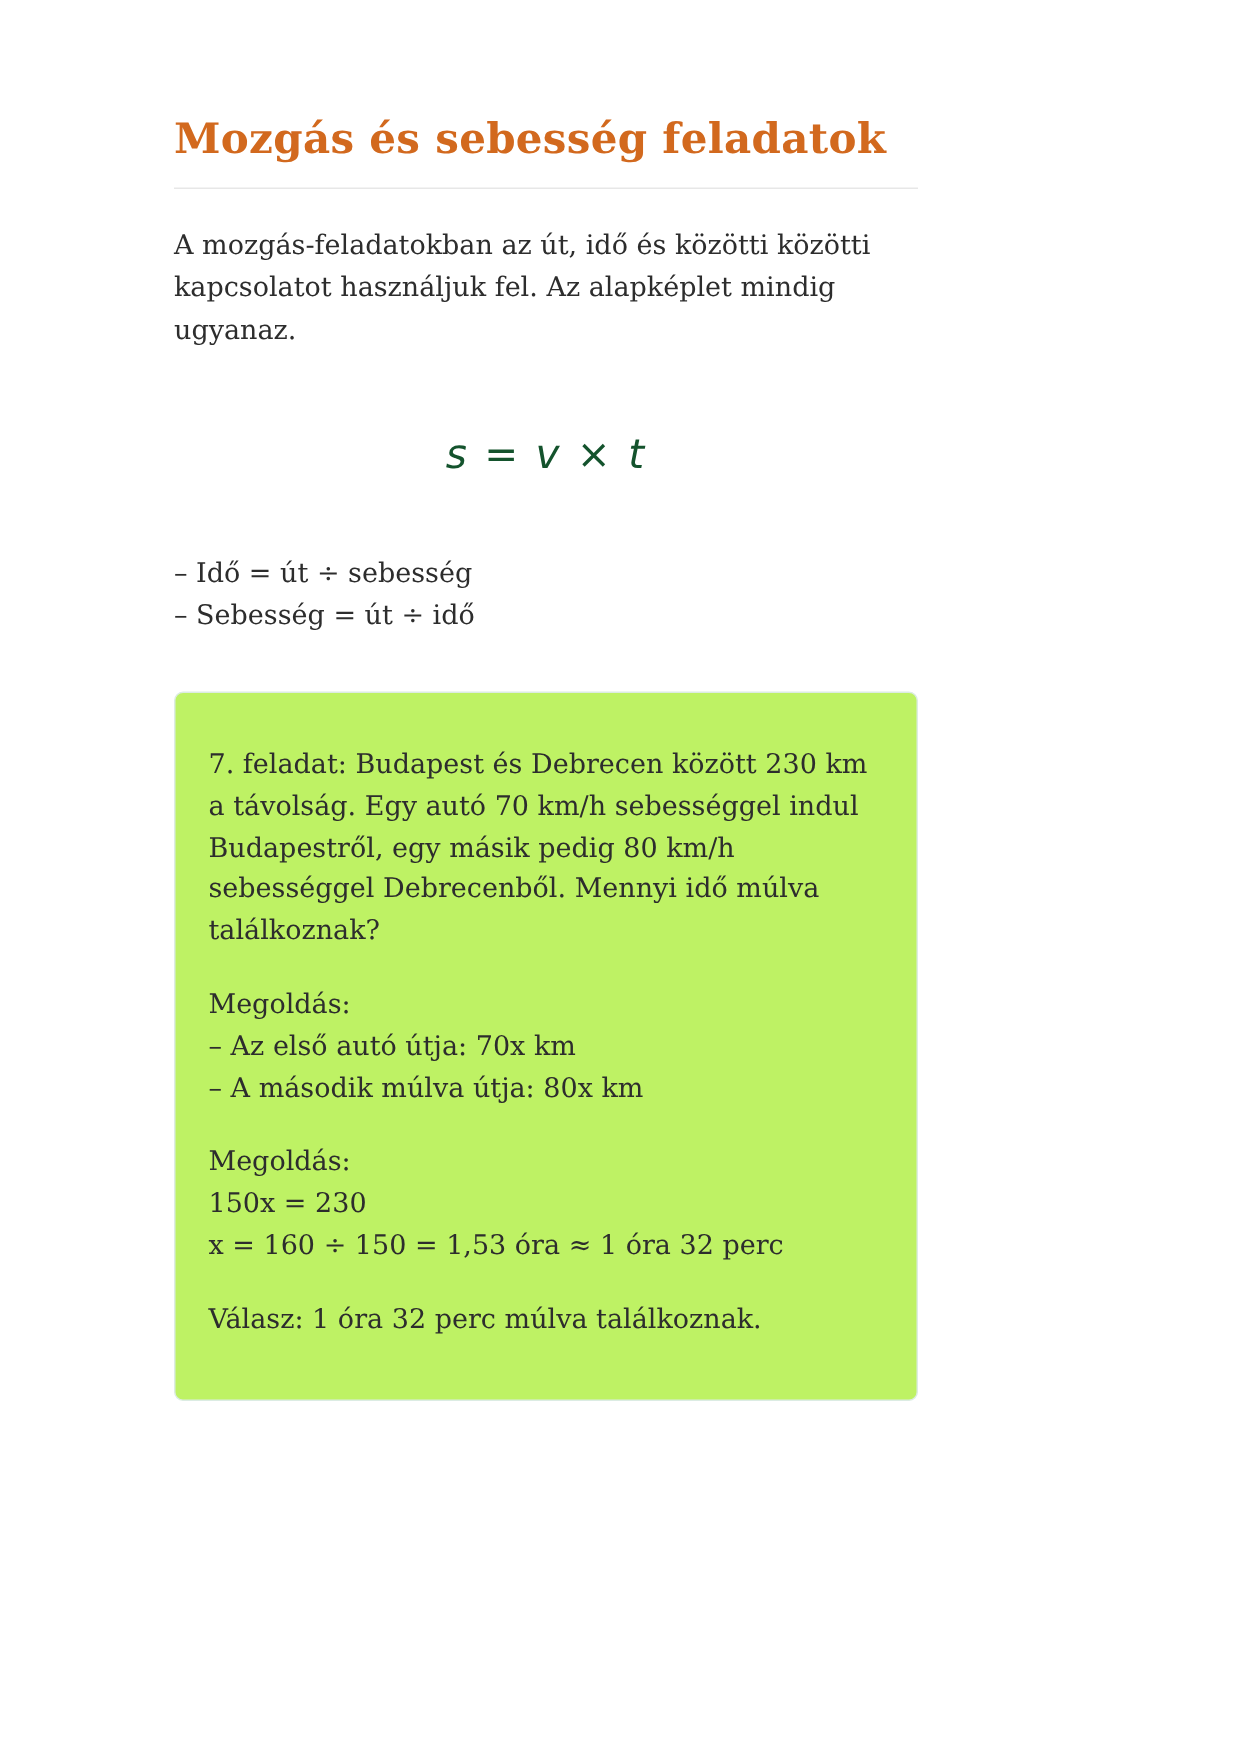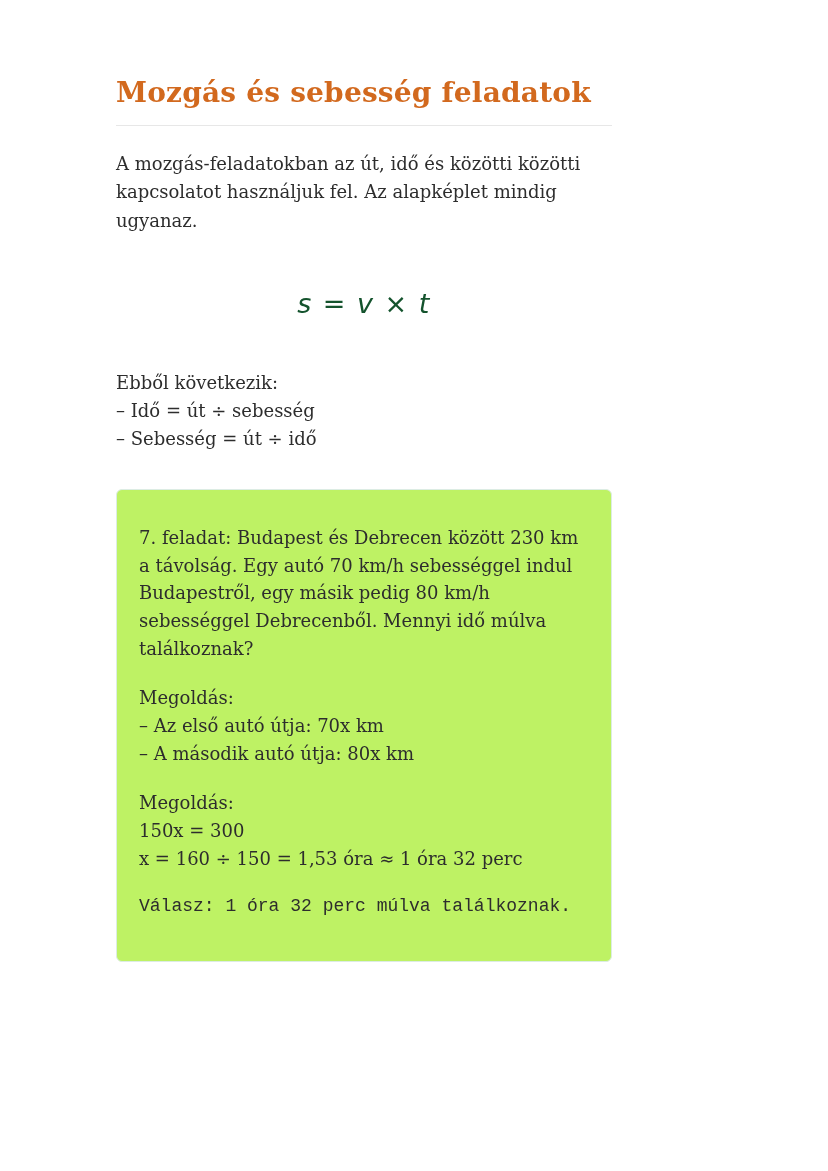--- a/index.html
+++ b/index.html
@@ -52,56 +52,55 @@
   .box {
     margin-top: 36px;
     background: #bef264;
     border: 1px solid #dcece3;
     border-radius: 6px;
     padding: 34px 28px 40px 22px;
     font-size: 18px;
     line-height: 1.55;
   }
   .box .group { margin-bottom: 21px; }
-  .box .group:last-child { margin-bottom: 0; font-family: Liberation Mono, monospace; }
+  .box .group:last-child { margin-bottom: 0; }
   .box p { margin: 0; }
 </style>
 </head>
 <body>
 
 <div class="page">
 
   <h1 class="title">Mozgás és sebesség feladatok</h1>
   <hr class="rule">
 
   <p class="intro">A mozgás-feladatokban az út, idő és közötti közötti kapcsolatot használjuk fel. Az alapképlet mindig ugyanaz.</p>
 
   <div class="formula">s = v × t</div>
 
   <div class="follows">
-    <p>Ebből következik:</p>
     <p>– Idő = út ÷ sebesség</p>
     <p>– Sebesség = út ÷ idő</p>
   </div>
 
   <div class="box">
 
     <div class="group">
       <p>7. feladat: Budapest és Debrecen között 230 km a távolság. Egy autó 70 km/h sebességgel indul Budapestről, egy másik pedig 80 km/h sebességgel Debrecenből. Mennyi idő múlva találkoznak?</p>
     </div>
 
     <div class="group">
       <p>Megoldás:</p>
       <p>– Az első autó útja: 70x km</p>
-      <p>– A második autó útja: 80x km</p>
+      <p>– A második múlva útja: 80x km</p>
     </div>
 
     <div class="group">
       <p>Megoldás:</p>
-      <p>150x = 300</p>
+      <p>150x = 230</p>
       <p>x = 160 ÷ 150 = 1,53 óra ≈ 1 óra 32 perc</p>
     </div>
 
     <div class="group">
       <p>Válasz: 1 óra 32 perc múlva találkoznak.</p>
     </div>
 
   </div>
 
 </div>

